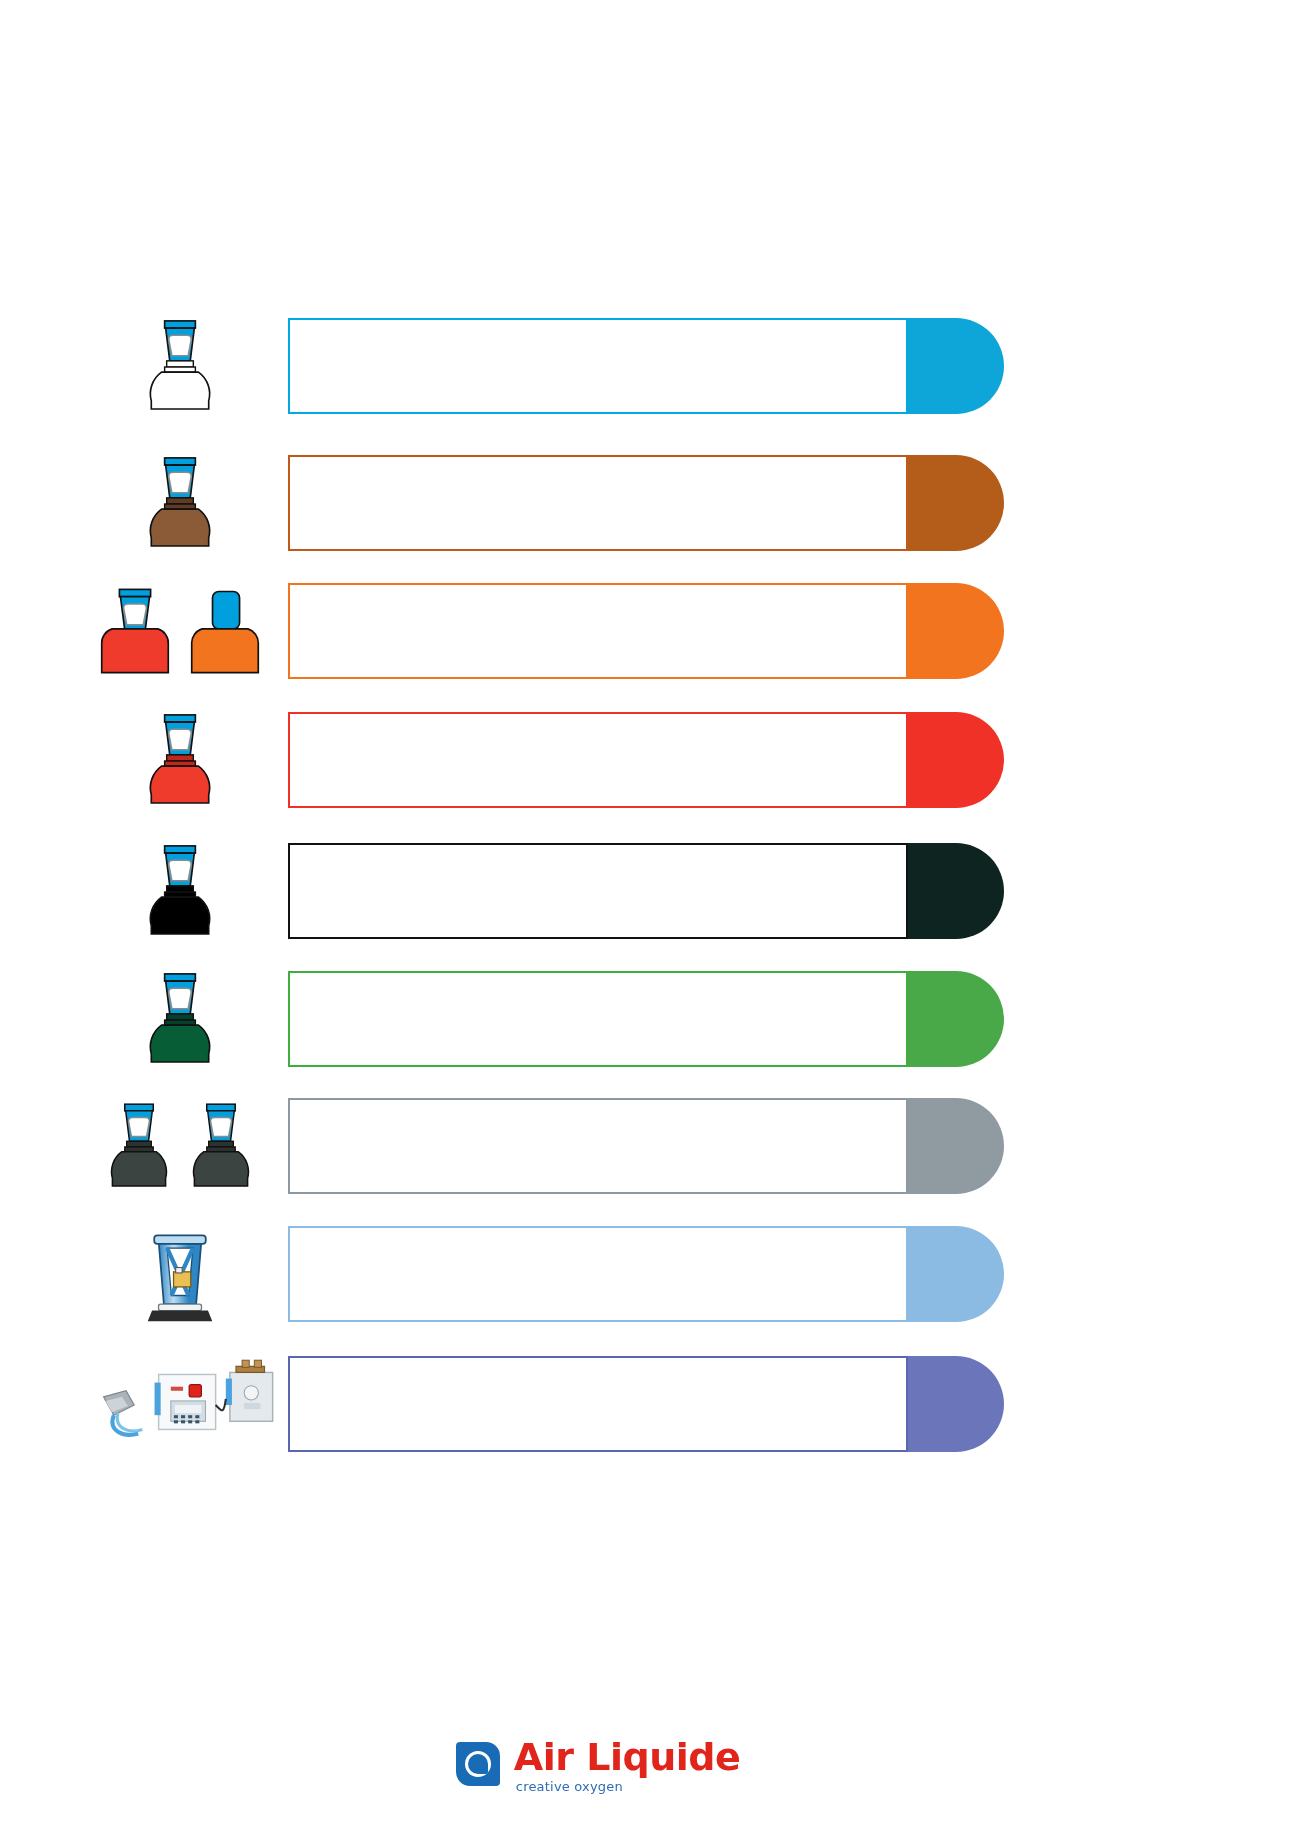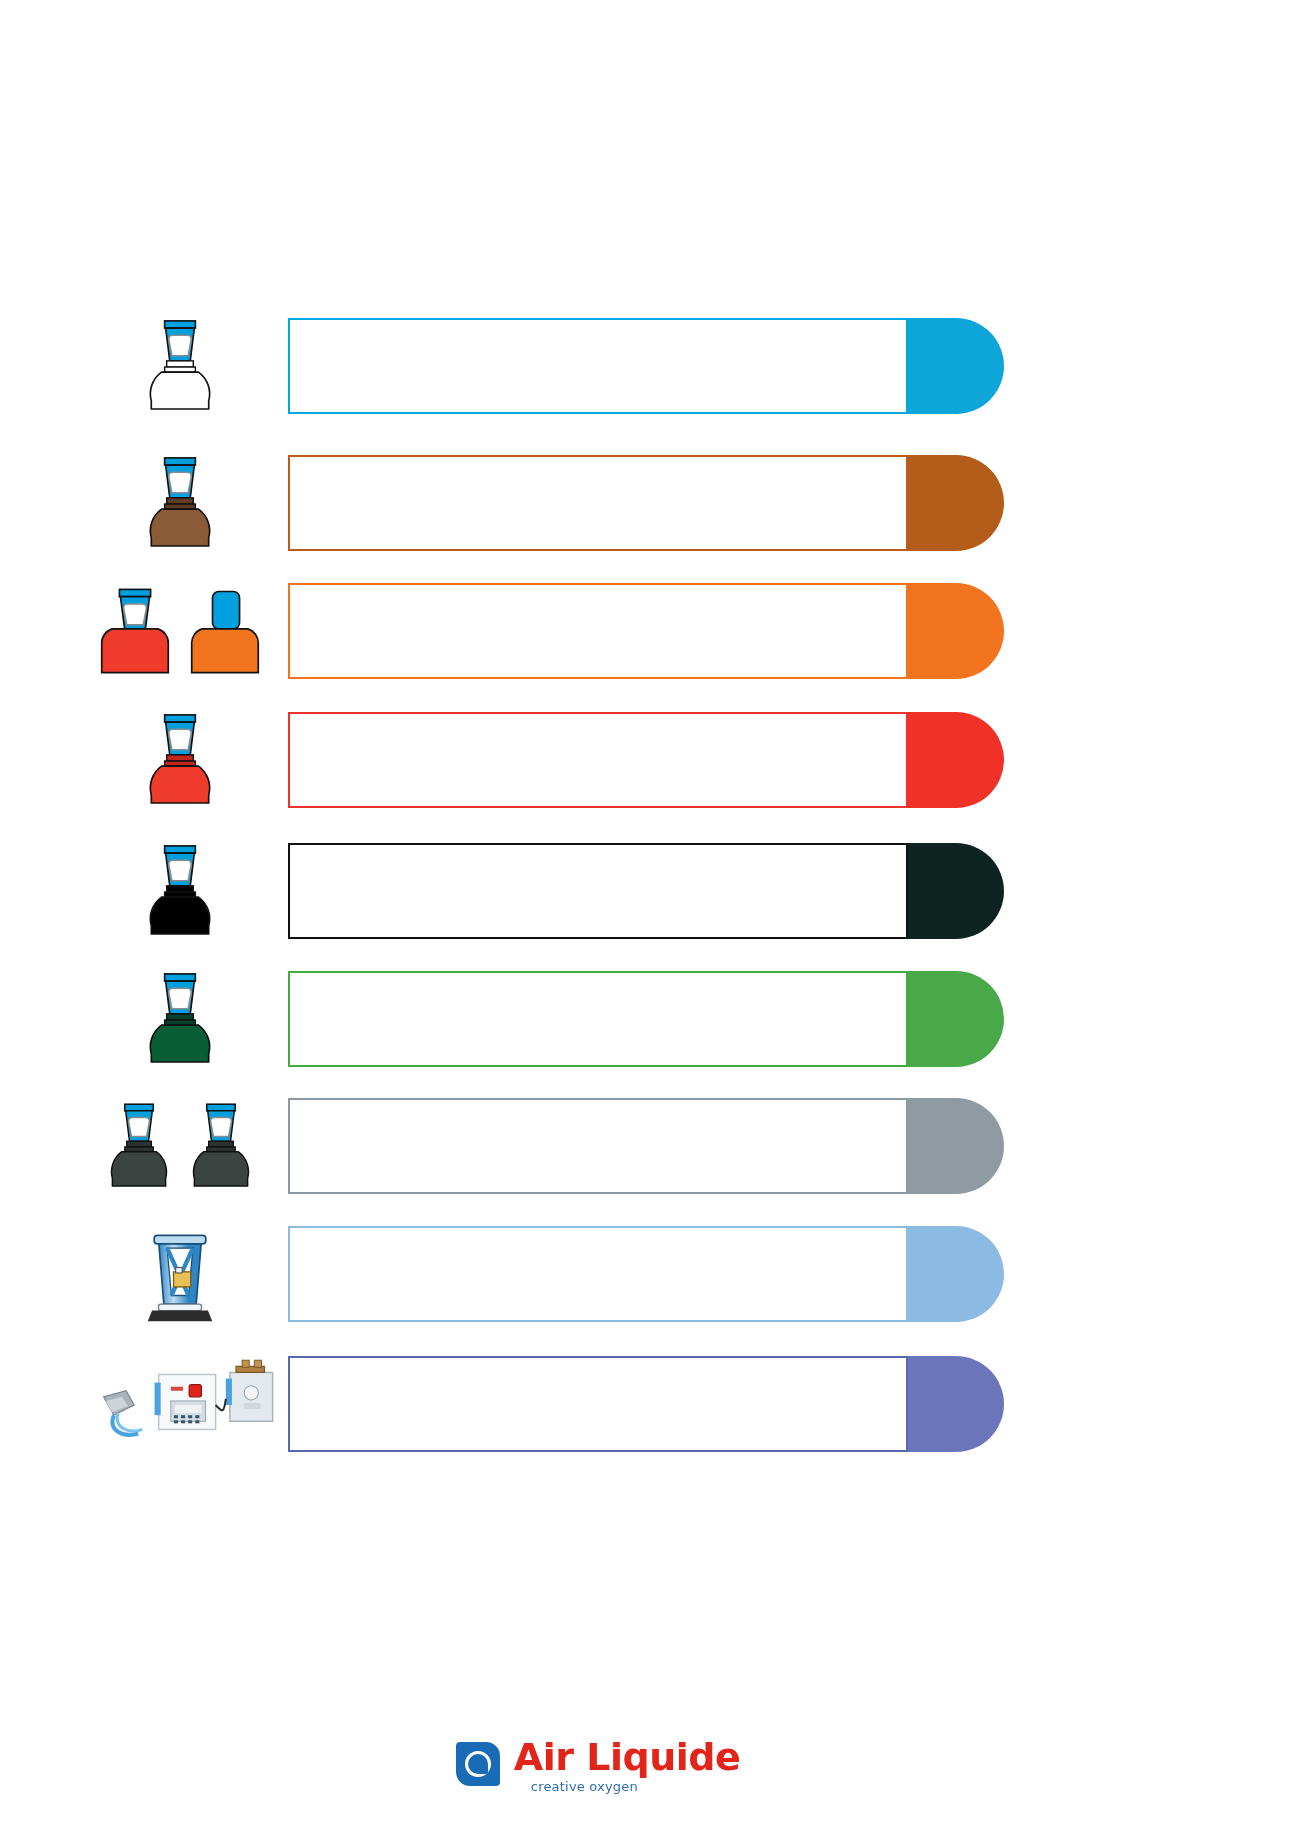--- a/index.html
+++ b/index.html
@@ -93,21 +93,21 @@
     color:#e1251b;
     letter-spacing:-0.5px;
     line-height:1;
   }
   .logo-tag{
     font-family:"DejaVu Sans", sans-serif;
     font-size:13px;
     color:#2f6db5;
     letter-spacing:0.2px;
     margin-top:3px;
-    margin-left:17px;
+    margin-left:2px;
   }
 </style>
 </head>
 <body>
 
 <div id="page">
     <div class="row" style="top: 306px;">
       <div class="icon-cell">
   <svg width="82" height="104" viewBox="0 0 80 100">
     <rect x="25" y="6" width="30" height="7" fill="#00a0df" stroke="#111" stroke-width="1.6"></rect>

